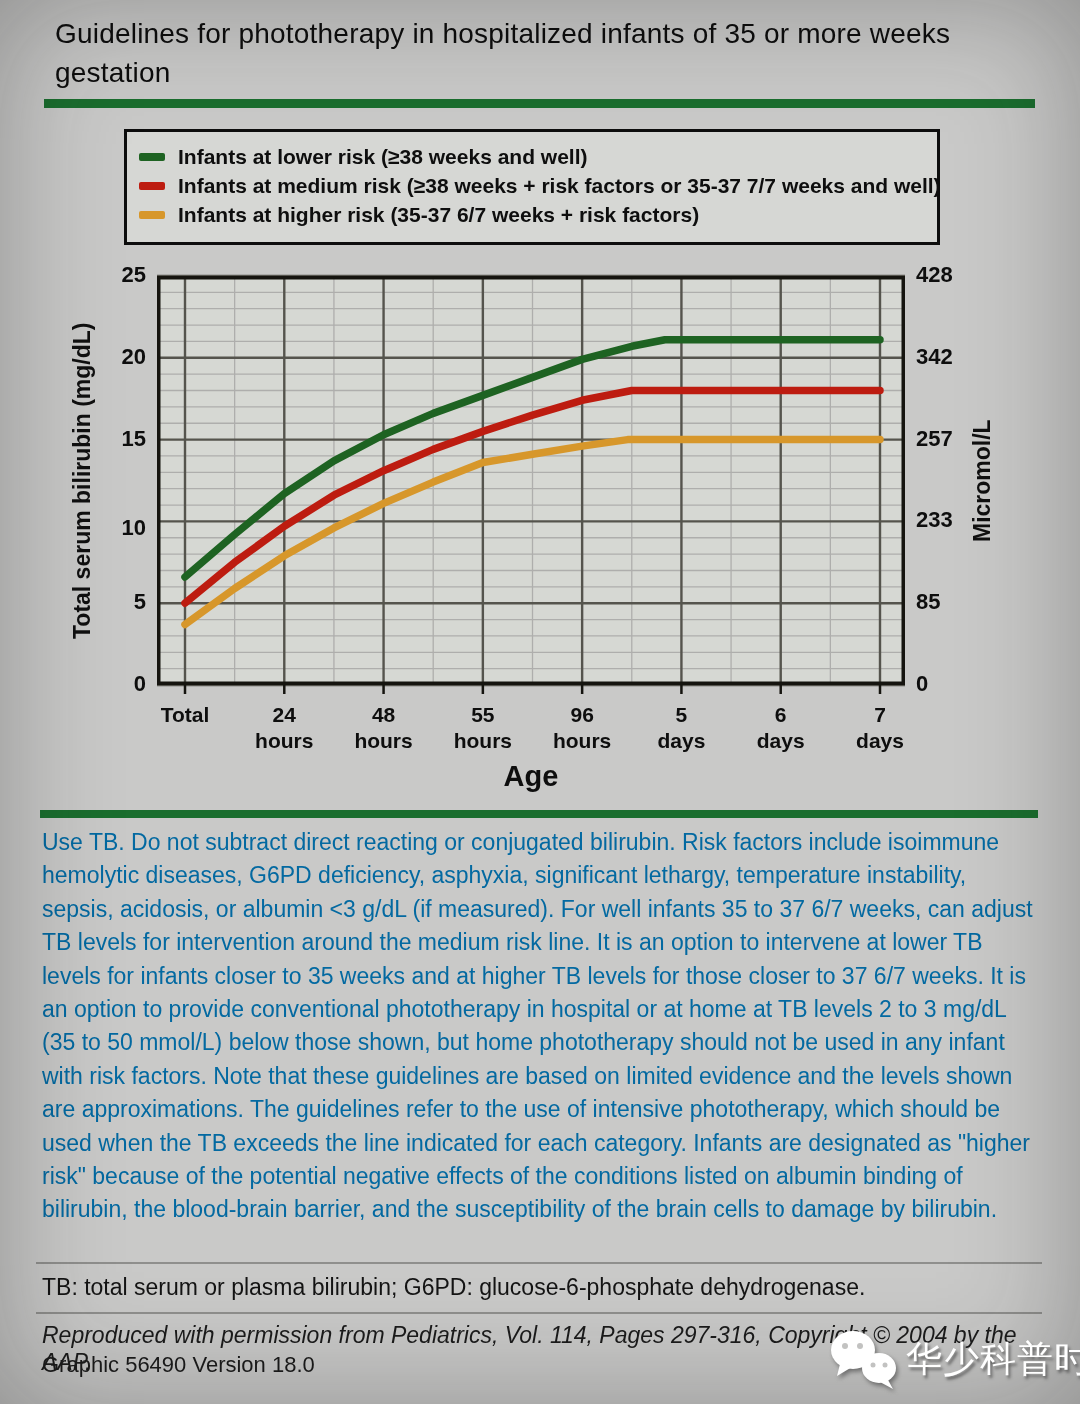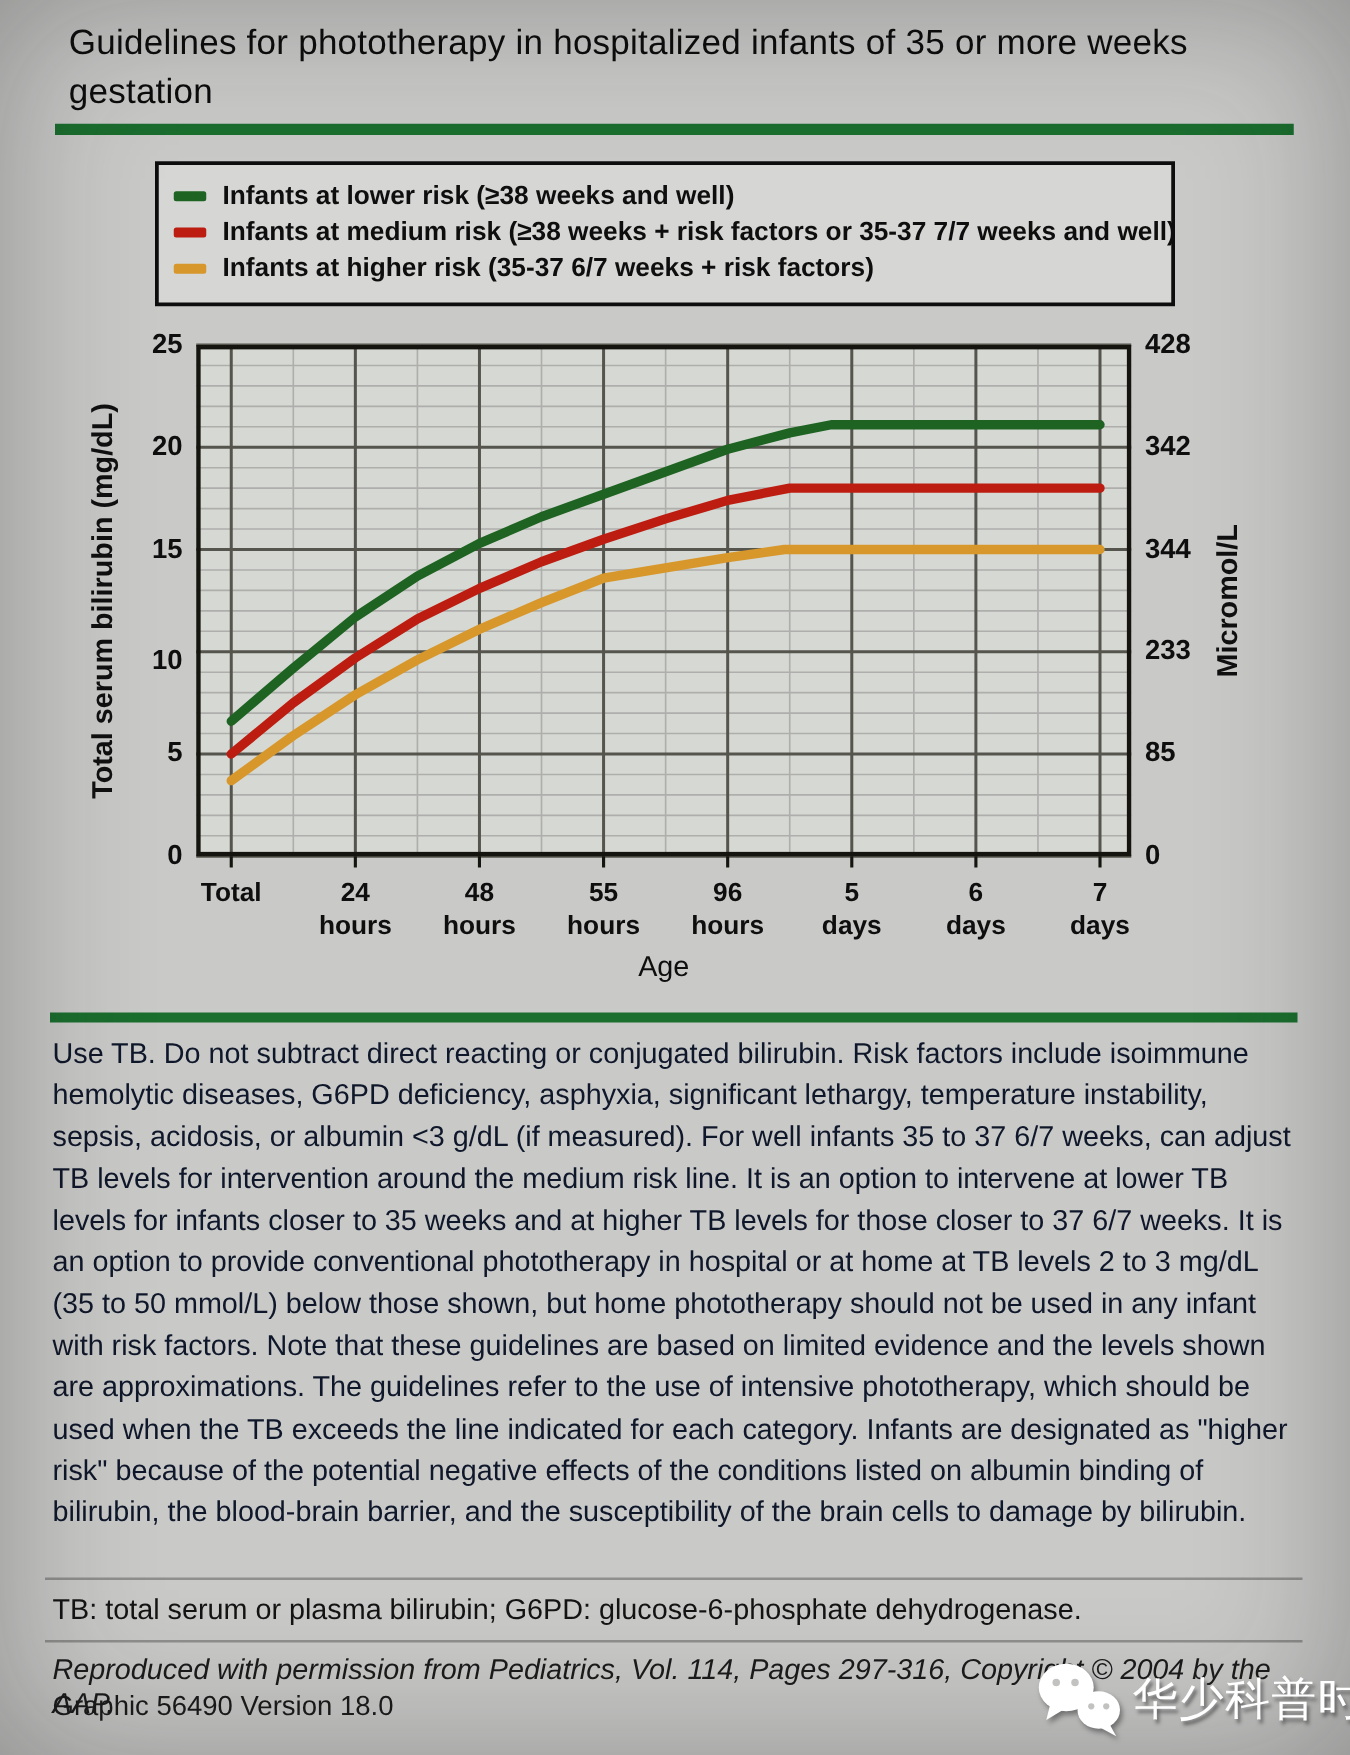--- a/index.html
+++ b/index.html
@@ -17,22 +17,22 @@
   .chart-area{position:absolute;left:0;top:250px;width:1080px;height:560px;}
   .plot-bg{position:absolute;left:157px;top:26px;width:748px;height:409px;background:#d6d8d3;}
   .chart-svg{position:absolute;left:157px;top:26px;overflow:visible;}
   .vtitle{position:absolute;top:26px;height:409px;width:40px;display:flex;align-items:center;justify-content:center;writing-mode:vertical-rl;transform:rotate(180deg);font-size:23px;font-weight:bold;color:#101010;white-space:nowrap;}
   .vtitle.left{left:62px;}
   .vtitle.right{left:962px;}
   .ytick{position:absolute;font-size:22px;font-weight:bold;color:#0e0e0e;}
   .ytick.lft{left:84px;width:62px;text-align:right;}
   .ytick.rgt{left:916px;width:84px;text-align:left;}
   .xtick{position:absolute;top:452px;width:96px;text-align:center;font-size:21px;font-weight:bold;color:#0e0e0e;line-height:26px;}
-  .xlabel{position:absolute;left:471px;top:510px;width:120px;text-align:center;font-size:23px;font-weight:normal;color:#0e0e0e;}
-  .body-text{position:absolute;left:42px;top:826px;width:996px;font-size:23px;line-height:33.4px;color:#0f172a;text-align:left;}
+  .xlabel{position:absolute;left:471px;top:510px;width:120px;text-align:center;font-size:29px;font-weight:bold;color:#0e0e0e;}
+  .body-text{position:absolute;left:42px;top:826px;width:996px;font-size:23px;line-height:33.4px;color:#0369a1;text-align:left;}
   .hr{position:absolute;left:36px;width:1006px;height:2px;background:#8f8f8d;}
   .hr1{top:1262px;} .hr2{top:1312px;}
   .abbrev{position:absolute;left:42px;top:1274px;width:996px;font-size:23px;color:#141414;}
   .attr{position:absolute;left:42px;top:1322px;width:996px;font-size:23px;font-style:italic;color:#1b1b1b;}
   .graphic{position:absolute;left:42px;top:1352px;font-size:22px;color:#1a1a1a;}
   .watermark{position:absolute;left:828px;top:1328px;display:flex;align-items:center;z-index:60;}
   .wm-icon{flex:none;filter:drop-shadow(2px 3px 2px rgba(90,90,90,.75));}
   .wm-text{font-size:36px;color:#ffffff;letter-spacing:1px;white-space:nowrap;margin-left:6px;text-shadow:2px 3px 3px rgba(95,95,95,.95);font-family:"Liberation Sans",sans-serif;}
 </style>
 </head>
@@ -119,21 +119,21 @@
       </svg>
     <div class="xlabel">Age</div>
   <div class="ytick lft" style="top: 12px;">25</div>
       <div class="ytick lft" style="top: 93.8px;">20</div>
       <div class="ytick lft" style="top: 175.6px;">15</div>
       <div class="ytick lft" style="top: 265px;">10</div>
       <div class="ytick lft" style="top: 339.2px;">5</div>
       <div class="ytick lft" style="top: 421px;">0</div>
       <div class="ytick rgt" style="top: 12px;">428</div>
       <div class="ytick rgt" style="top: 93.8px;">342</div>
-      <div class="ytick rgt" style="top: 175.6px;">344</div>
+      <div class="ytick rgt" style="top: 175.6px;">257</div>
       <div class="ytick rgt" style="top: 257.4px;">233</div>
       <div class="ytick rgt" style="top: 339.2px;">85</div>
       <div class="ytick rgt" style="top: 421px;">0</div>
       <div class="xtick" style="left: 137px;">
         <div>Total</div>
       </div>
       <div class="xtick" style="left: 236.286px;">
         <div>24</div>
         <div>hours</div>
       </div>

